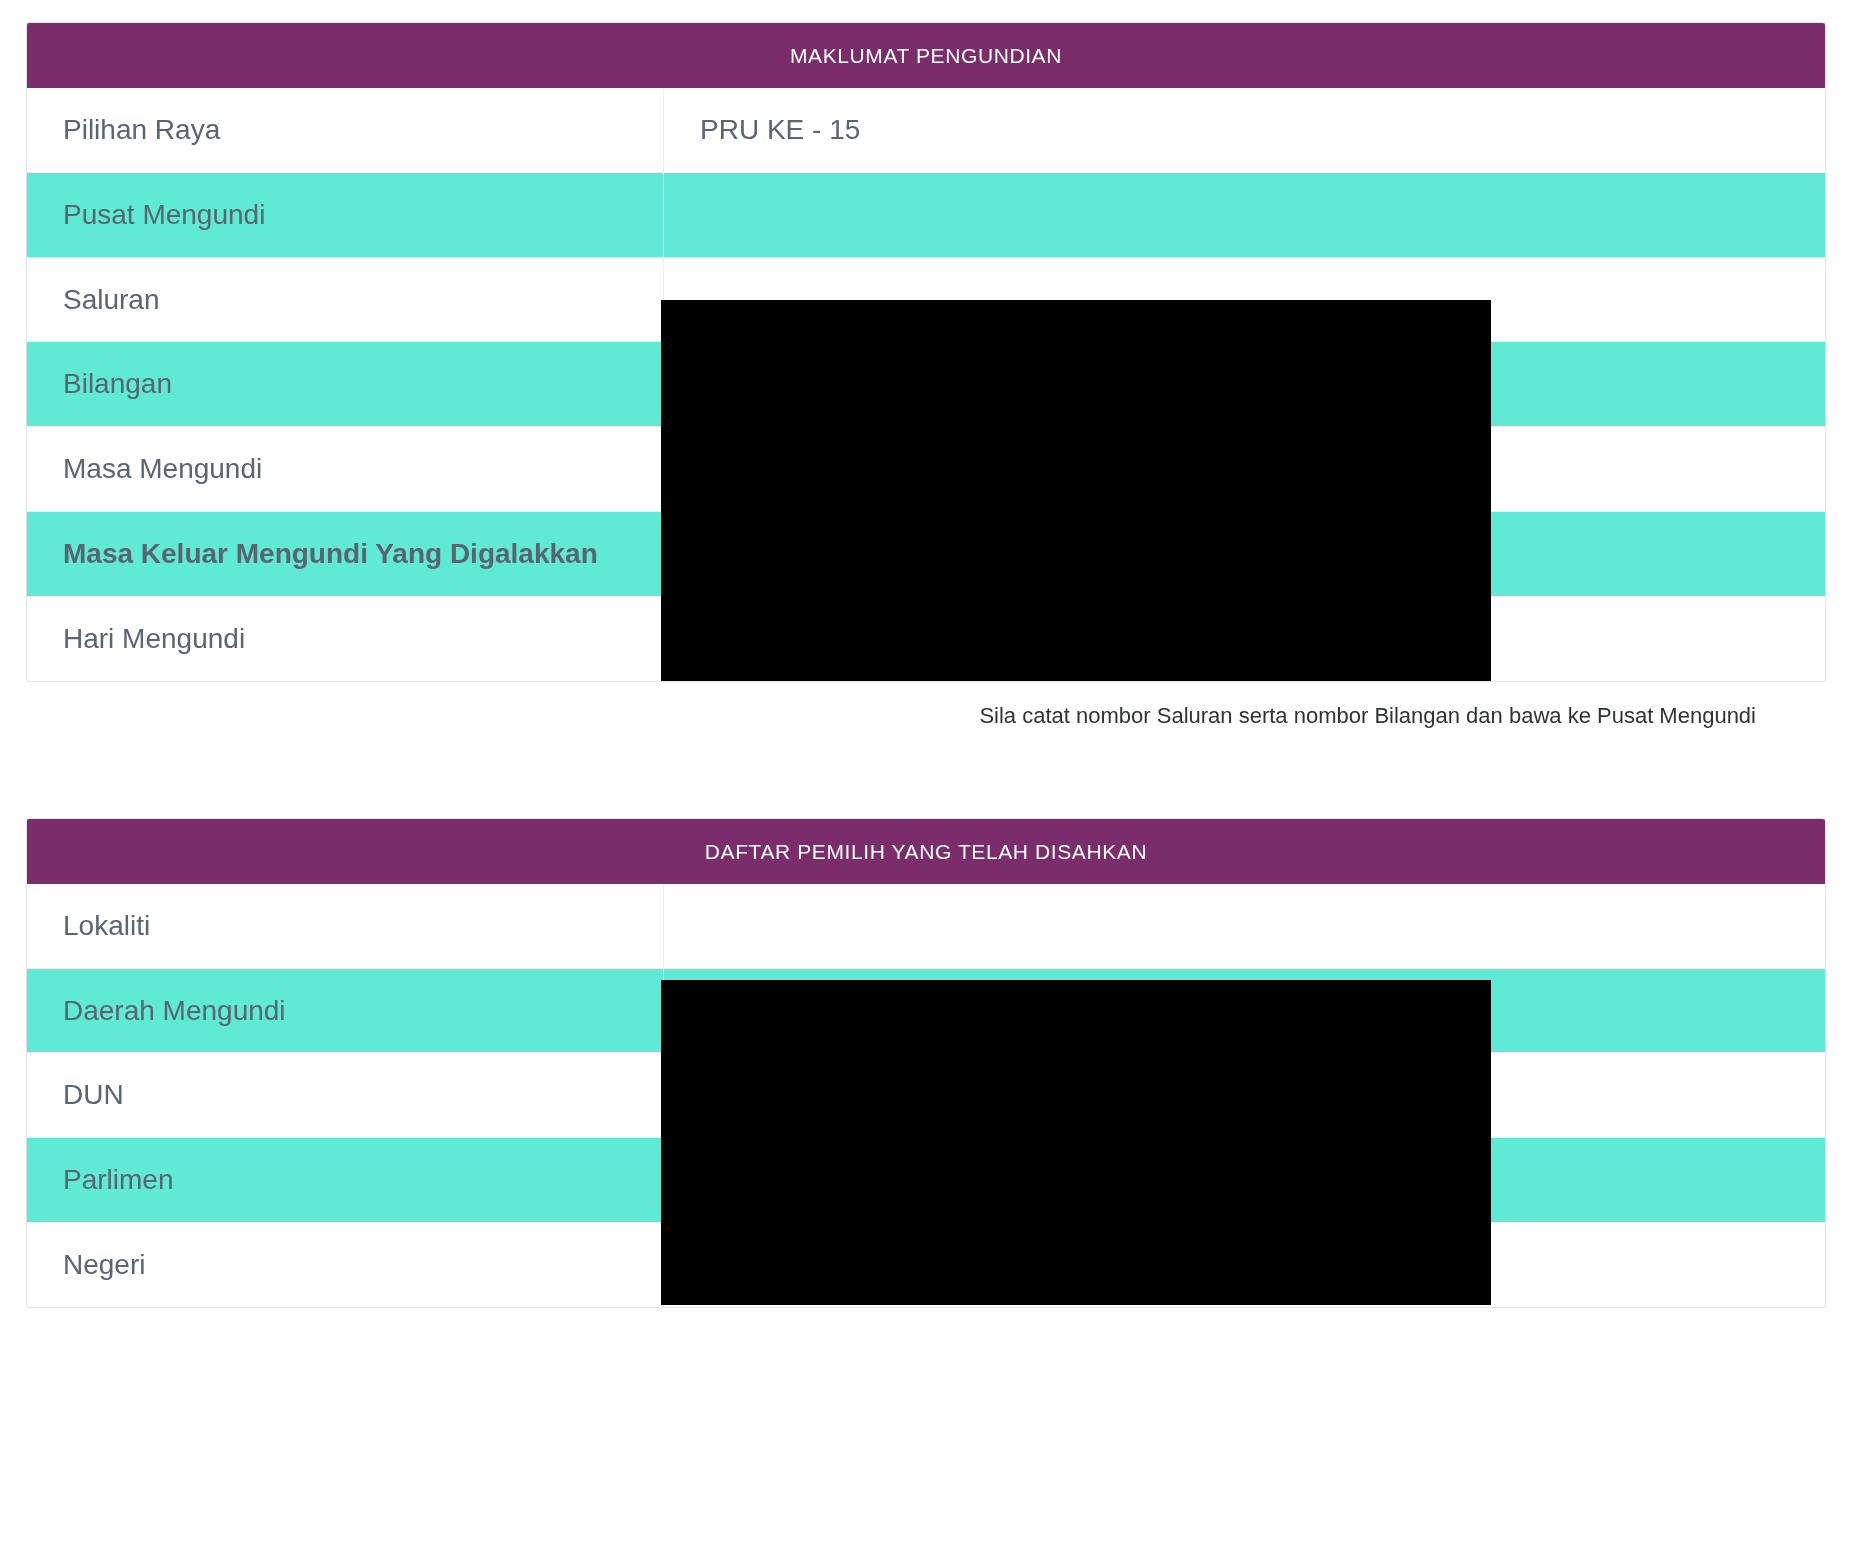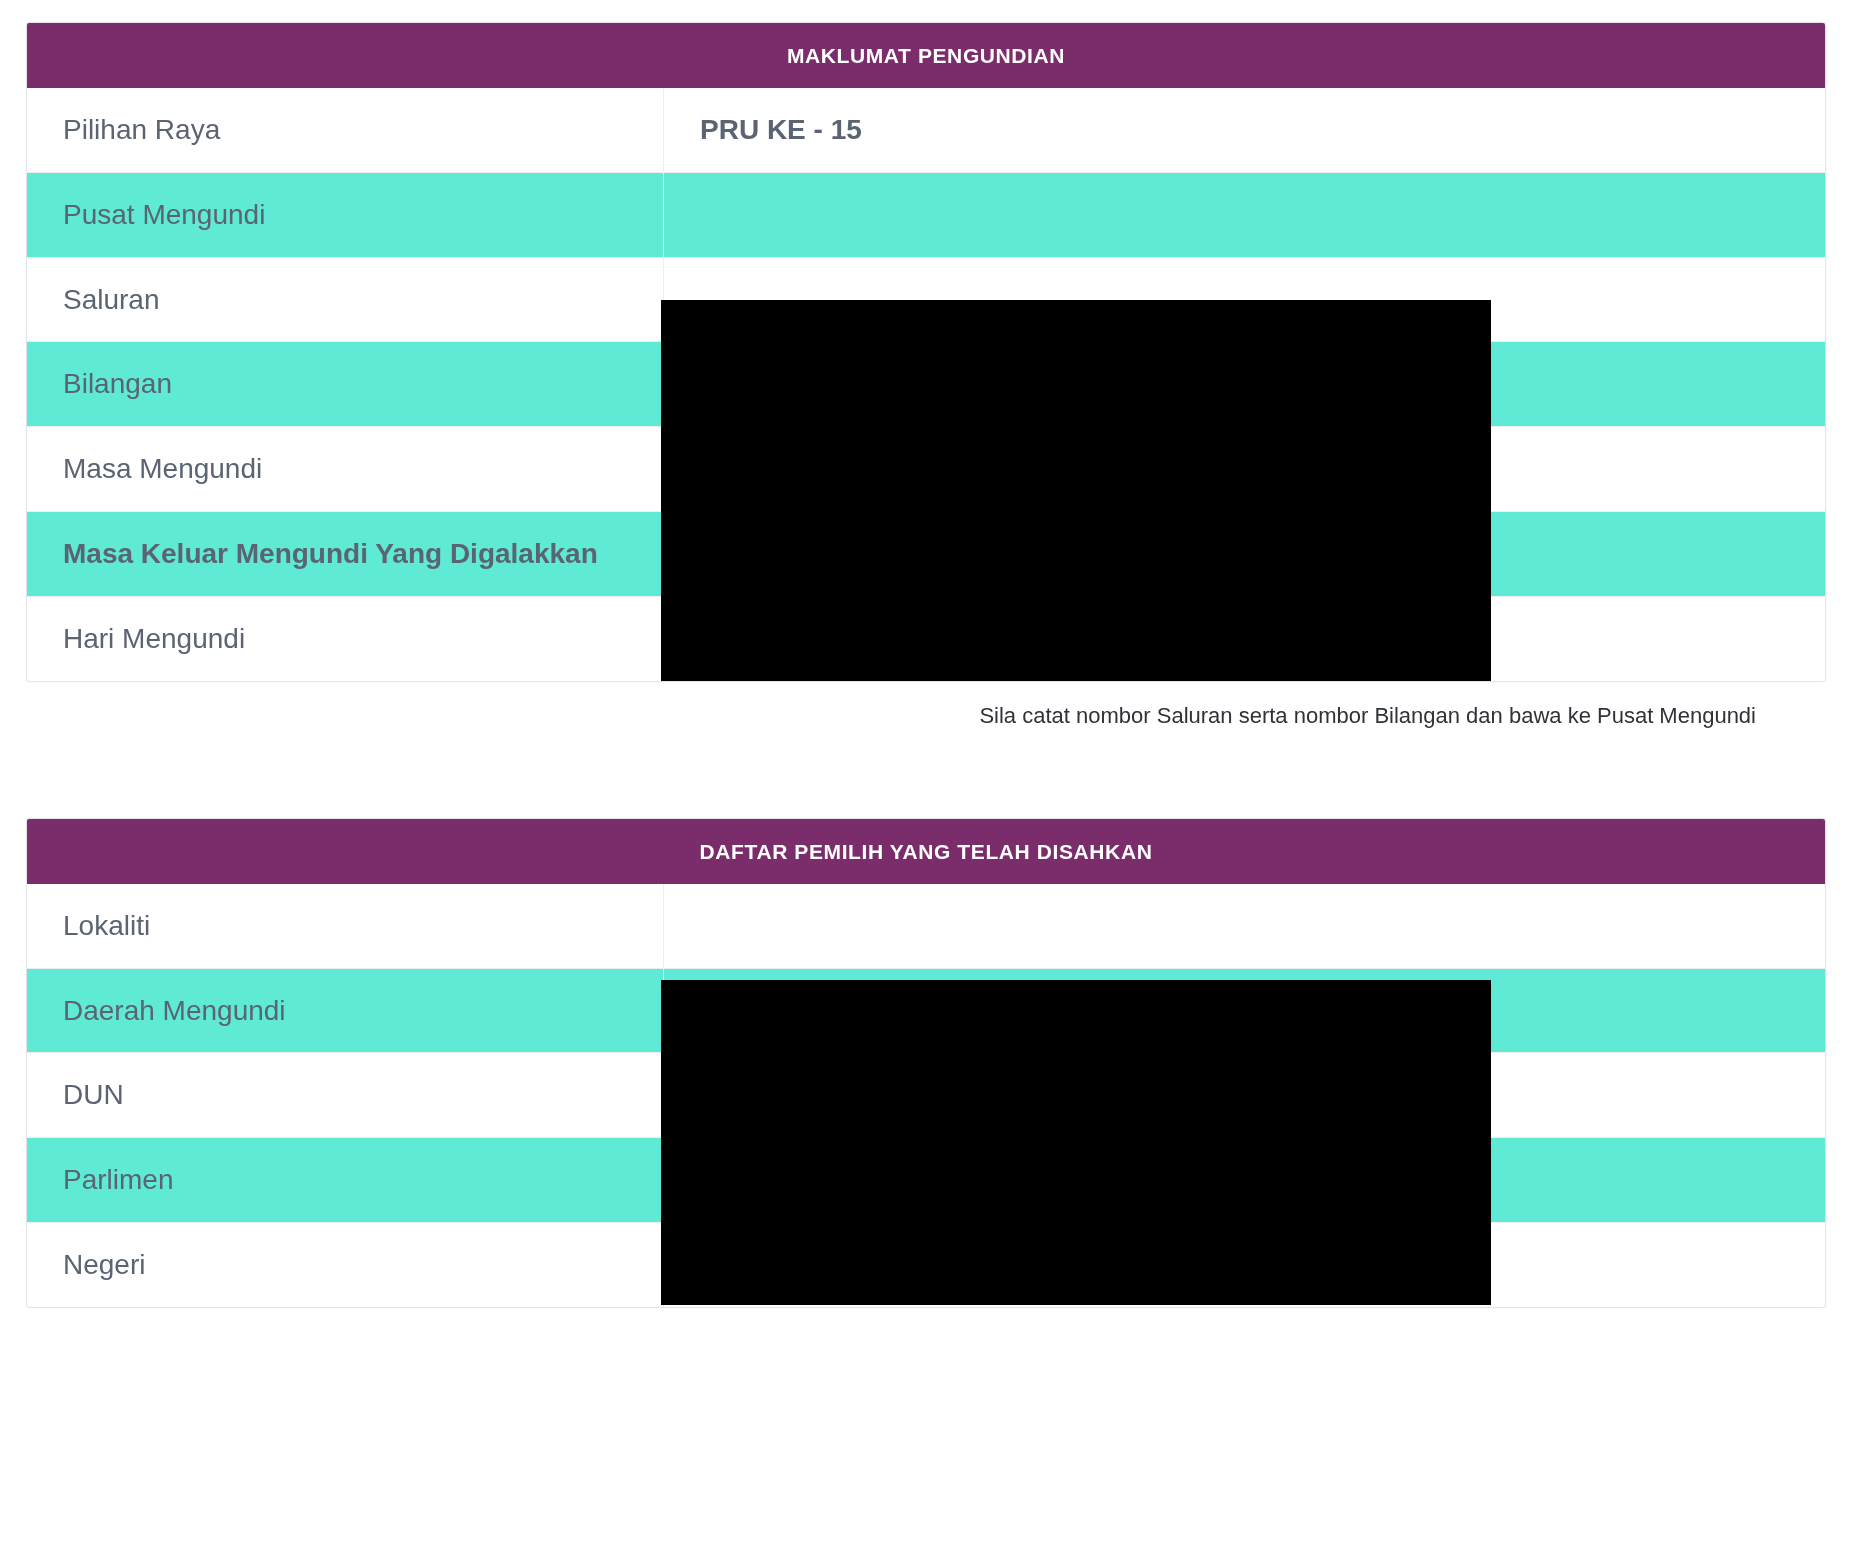--- a/index.html
+++ b/index.html
@@ -25,21 +25,21 @@
     overflow: hidden;
     background: #ffffff;
     box-shadow: 0 0 0 1px rgba(0,0,0,0.01);
   }
 
   .card-header {
     background: #7b2d6b;
     color: #ffffff;
     text-align: center;
     font-size: 21px;
-    font-weight: bold;
+    font-weight: normal;
     letter-spacing: 0.6px;
     padding: 21px 10px 20px 10px;
   }
 
   table.info {
     width: 100%;
     border-collapse: collapse;
     table-layout: fixed;
   }
 
@@ -61,21 +61,21 @@
   }
 
   td.label-cell {
     width: 600px;
     border-right: 1px solid #eceef1;
   }
 
   td.value-cell {
     padding-left: 34px;
     color: #4a5360;
-    font-weight: bold;
+    font-weight: normal;
     position: relative;
   }
 
   .label-warn {
     color: #e04a3f;
     font-weight: bold;
   }
 
   .footnote {
     text-align: right;

